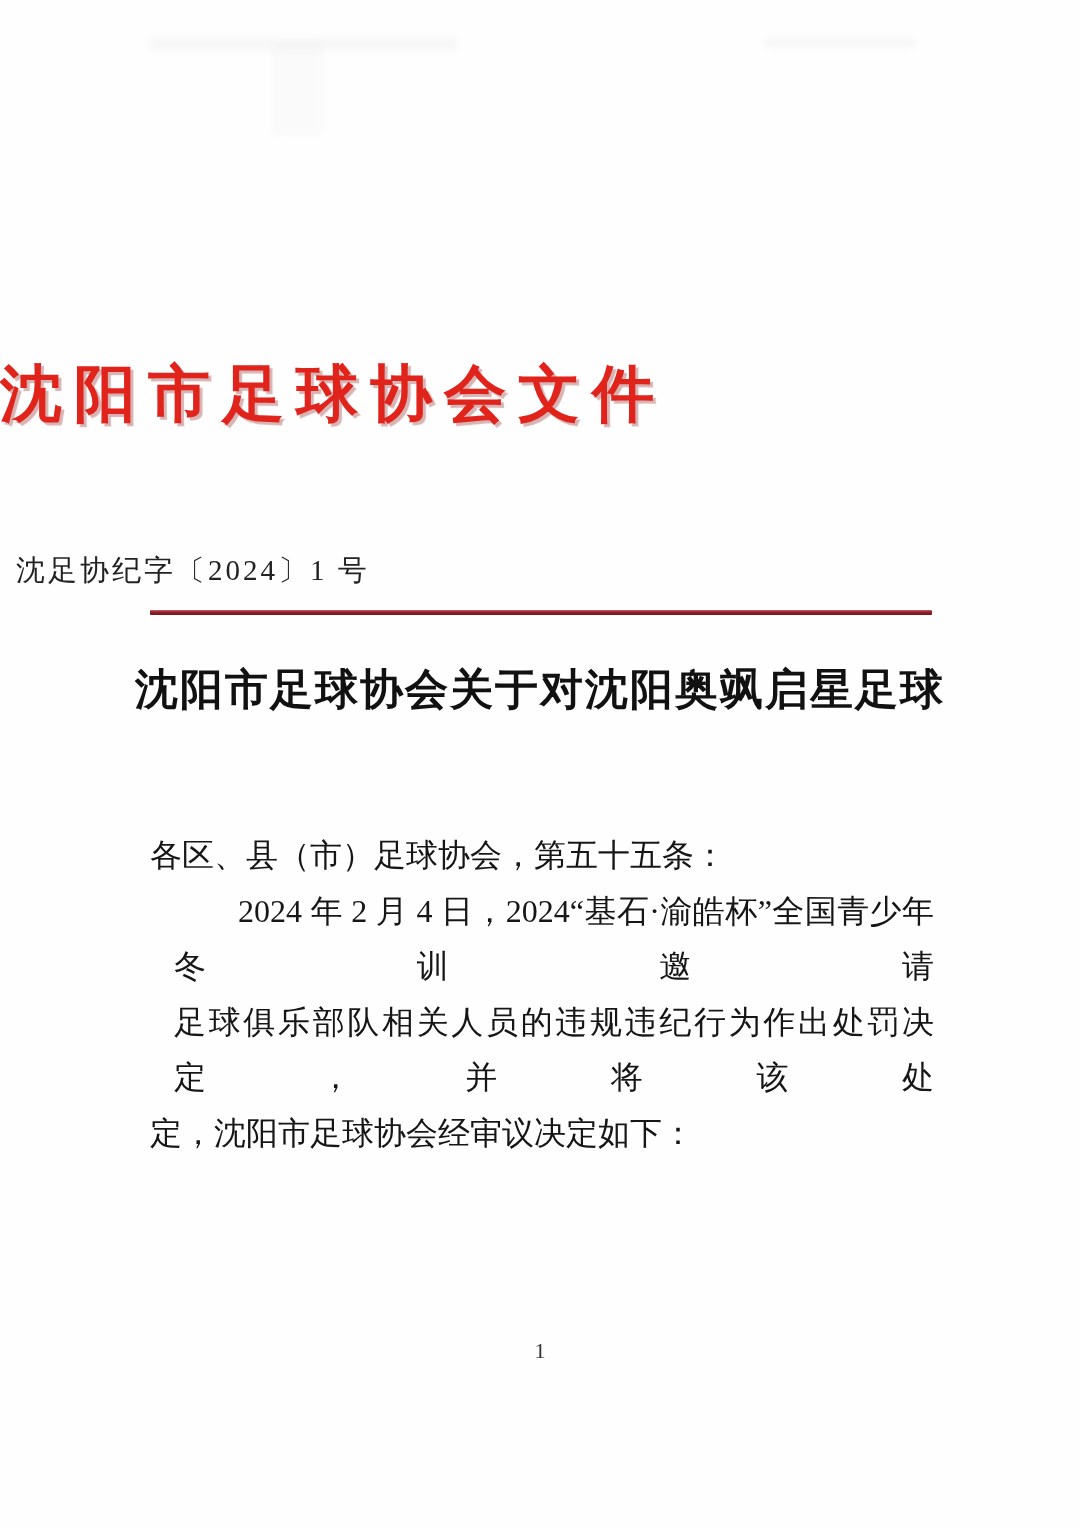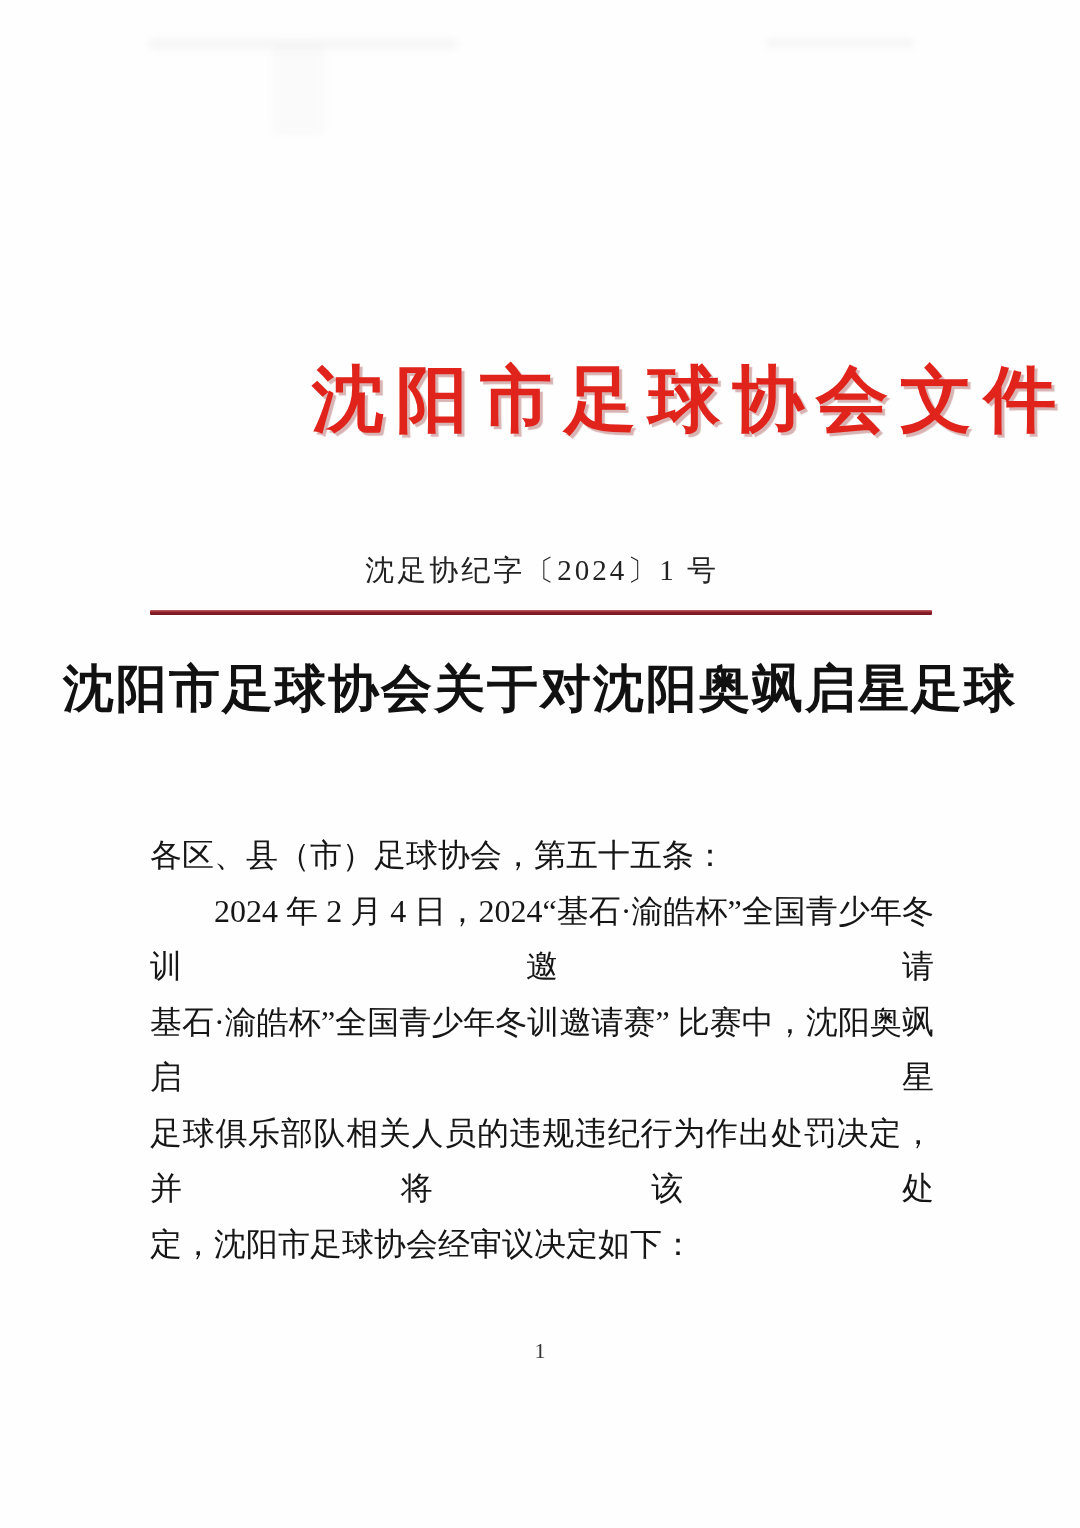--- a/index.html
+++ b/index.html
@@ -23,37 +23,36 @@
     filter: blur(3px);
     border-radius: 6px;
   }
   .smudge-1 { left: 148px; top: 38px; width: 310px; height: 12px; }
   .smudge-2 { left: 765px; top: 38px; width: 150px; height: 10px; }
   .smudge-3 { left: 272px; top: 44px; width: 52px; height: 92px; opacity: 0.05; }
 
   .header-title {
     position: absolute;
     left: 0;
-    right: 12px;
+    right: 0;
     top: 352px;
-    text-align: right;
-    font-size: 72px;
+    text-align: left;
+    font-size: 62px;
     font-weight: bold;
     letter-spacing: 12px;
     color: #e0231b;
     text-shadow: 3px 3px 1px rgba(130, 8, 8, 0.30);
     white-space: nowrap;
   }
 
   .doc-number {
     position: absolute;
-    left: 4px;
+    left: 16px;
     right: 0;
     top: 551px;
-    text-align: center;
     font-size: 29px;
     letter-spacing: 3px;
     color: #222;
   }
 
   .red-rule {
     position: absolute;
     left: 150px;
     width: 782px;
     top: 610px;
@@ -62,21 +61,21 @@
     border-radius: 1px;
   }
 
   .doc-title {
     position: absolute;
     left: 0;
     right: 0;
     top: 662px;
     text-align: center;
     font-weight: bold;
-    font-size: 51px;
+    font-size: 43px;
     line-height: 55px;
     letter-spacing: 2px;
     color: #111;
   }
 
   .body-text {
     position: absolute;
     left: 150px;
     right: 146px;
     top: 828px;
@@ -85,20 +84,21 @@
     color: #161616;
   }
   .line {
     white-space: nowrap;
   }
   .line.justify {
     white-space: normal;
     text-align: justify;
     text-align-last: justify;
     text-justify: inter-character;
+    margin-left: 24px;
   }
   .line.indent {
     text-indent: 2em;
   }
 
   .page-number {
     position: absolute;
     left: 0;
     right: 0;
     top: 1338px;
@@ -120,19 +120,18 @@
 
 <div class="red-rule"></div>
 
 <div class="doc-title">
   <div>沈阳市足球协会关于对沈阳奥飒启星足球</div>
 </div>
 
 <div class="body-text">
   <div class="line">各区、县（市）足球协会，第五十五条：</div>
   <div class="line indent justify">2024 年 2 月 4 日，2024“基石·渝皓杯”全国青少年冬训邀请</div>
-  <div class="line justify">基石·渝皓杯”全国青少年冬训邀请赛” 比赛中，沈阳奥飒启星</div>
   <div class="line justify">足球俱乐部队相关人员的违规违纪行为作出处罚决定，并将该处</div>
   <div class="line">定，沈阳市足球协会经审议决定如下：</div>
 
 </div>
 
 <div class="page-number">1</div>
 
 </body></html>

